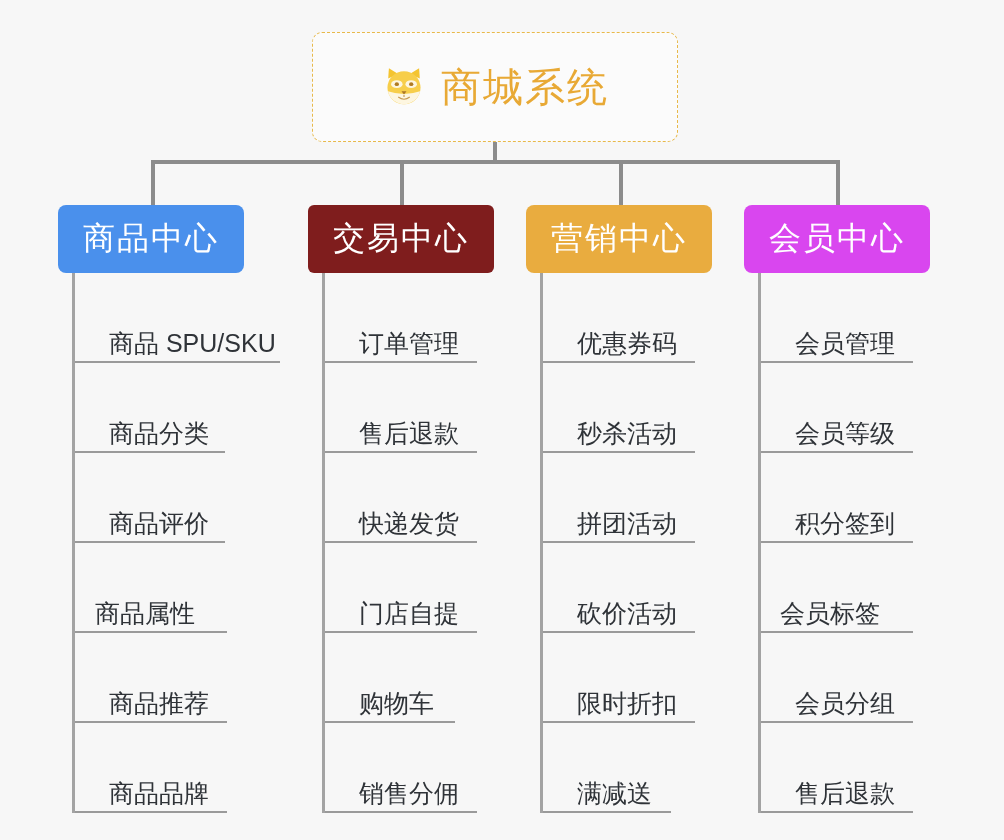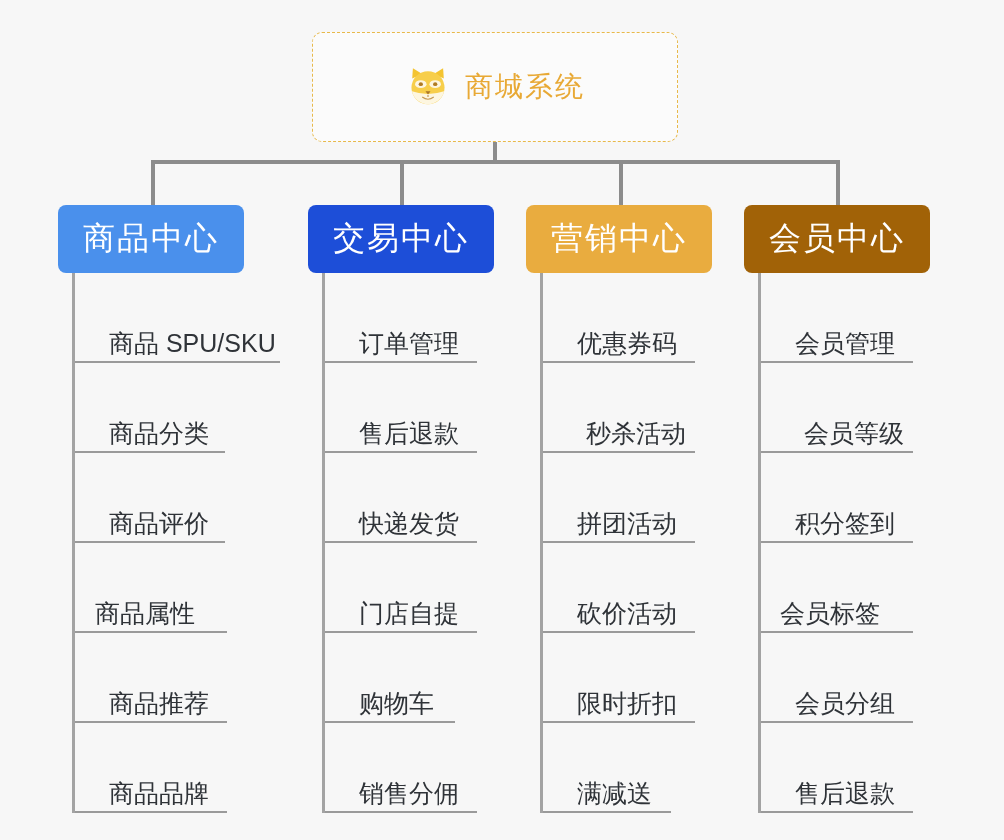--- a/index.html
+++ b/index.html
@@ -31,21 +31,21 @@
     box-sizing: border-box;
     background: #fbfbfb;
     border: 1px dashed #e8b94a;
     border-radius: 10px;
     display: flex;
     align-items: center;
     justify-content: center;
     gap: 14px;
   }
   .root-title {
-    font-size: 28px;
+    font-size: 40px;
     color: #e8a935;
     letter-spacing: 2px;
     line-height: 1;
     white-space: nowrap;
   }
   .dog-icon {
     width: 46px;
     height: 46px;
     flex: 0 0 46px;
     display: block;
@@ -169,21 +169,21 @@
         </div>
         <div class="leaf" style="width: 152px;">
           <span class="leaf-label">商品推荐</span>
         </div>
         <div class="leaf" style="width: 152px;">
           <span class="leaf-label">商品品牌</span>
         </div>
       </div>
     </div>
     <div class="column" style="left: 308px; width: 186px;">
-      <div class="col-header" style="background: #1d4ed8; width: 186px;">交易中心</div>
+      <div class="col-header" style="background: #7f1d1d; width: 186px; border-radius: 6px;">交易中心</div>
       <div class="col-body">
         <div class="leaf" style="width: 152px; text-align: center;">
           <span class="leaf-label">订单管理</span>
         </div>
         <div class="leaf" style="width: 152px;">
           <span class="leaf-label">售后退款</span>
         </div>
         <div class="leaf" style="width: 152px;">
           <span class="leaf-label">快递发货</span>
         </div>
@@ -197,44 +197,44 @@
           <span class="leaf-label">销售分佣</span>
         </div>
       </div>
     </div>
     <div class="column" style="left: 526px; width: 186px;">
       <div class="col-header" style="background: rgb(233, 172, 63); width: 186px;">营销中心</div>
       <div class="col-body">
         <div class="leaf" style="width: 152px; text-align: center;">
           <span class="leaf-label">优惠券码</span>
         </div>
-        <div class="leaf" style="width: 152px; justify-content: center;">
+        <div class="leaf" style="width: 152px;">
           <span class="leaf-label">秒杀活动</span>
         </div>
         <div class="leaf" style="width: 152px;">
           <span class="leaf-label">拼团活动</span>
         </div>
         <div class="leaf" style="width: 152px;">
           <span class="leaf-label">砍价活动</span>
         </div>
         <div class="leaf" style="width: 152px;">
           <span class="leaf-label">限时折扣</span>
         </div>
         <div class="leaf" style="width: 128px;">
           <span class="leaf-label">满减送</span>
         </div>
       </div>
     </div>
     <div class="column" style="left: 744px; width: 186px;">
-      <div class="col-header" style="background: #a16207; width: 186px;">会员中心</div>
+      <div class="col-header" style="background: #d946ef; width: 186px;">会员中心</div>
       <div class="col-body">
         <div class="leaf" style="width: 152px;">
           <span class="leaf-label">会员管理</span>
         </div>
-        <div class="leaf" style="width: 152px; justify-content: center;">
+        <div class="leaf" style="width: 152px;">
           <span class="leaf-label">会员等级</span>
         </div>
         <div class="leaf" style="width: 152px;">
           <span class="leaf-label">积分签到</span>
         </div>
         <div class="leaf" style="width: 152px; padding-left: 19px;">
           <span class="leaf-label">会员标签</span>
         </div>
         <div class="leaf" style="width: 152px;">
           <span class="leaf-label">会员分组</span>

